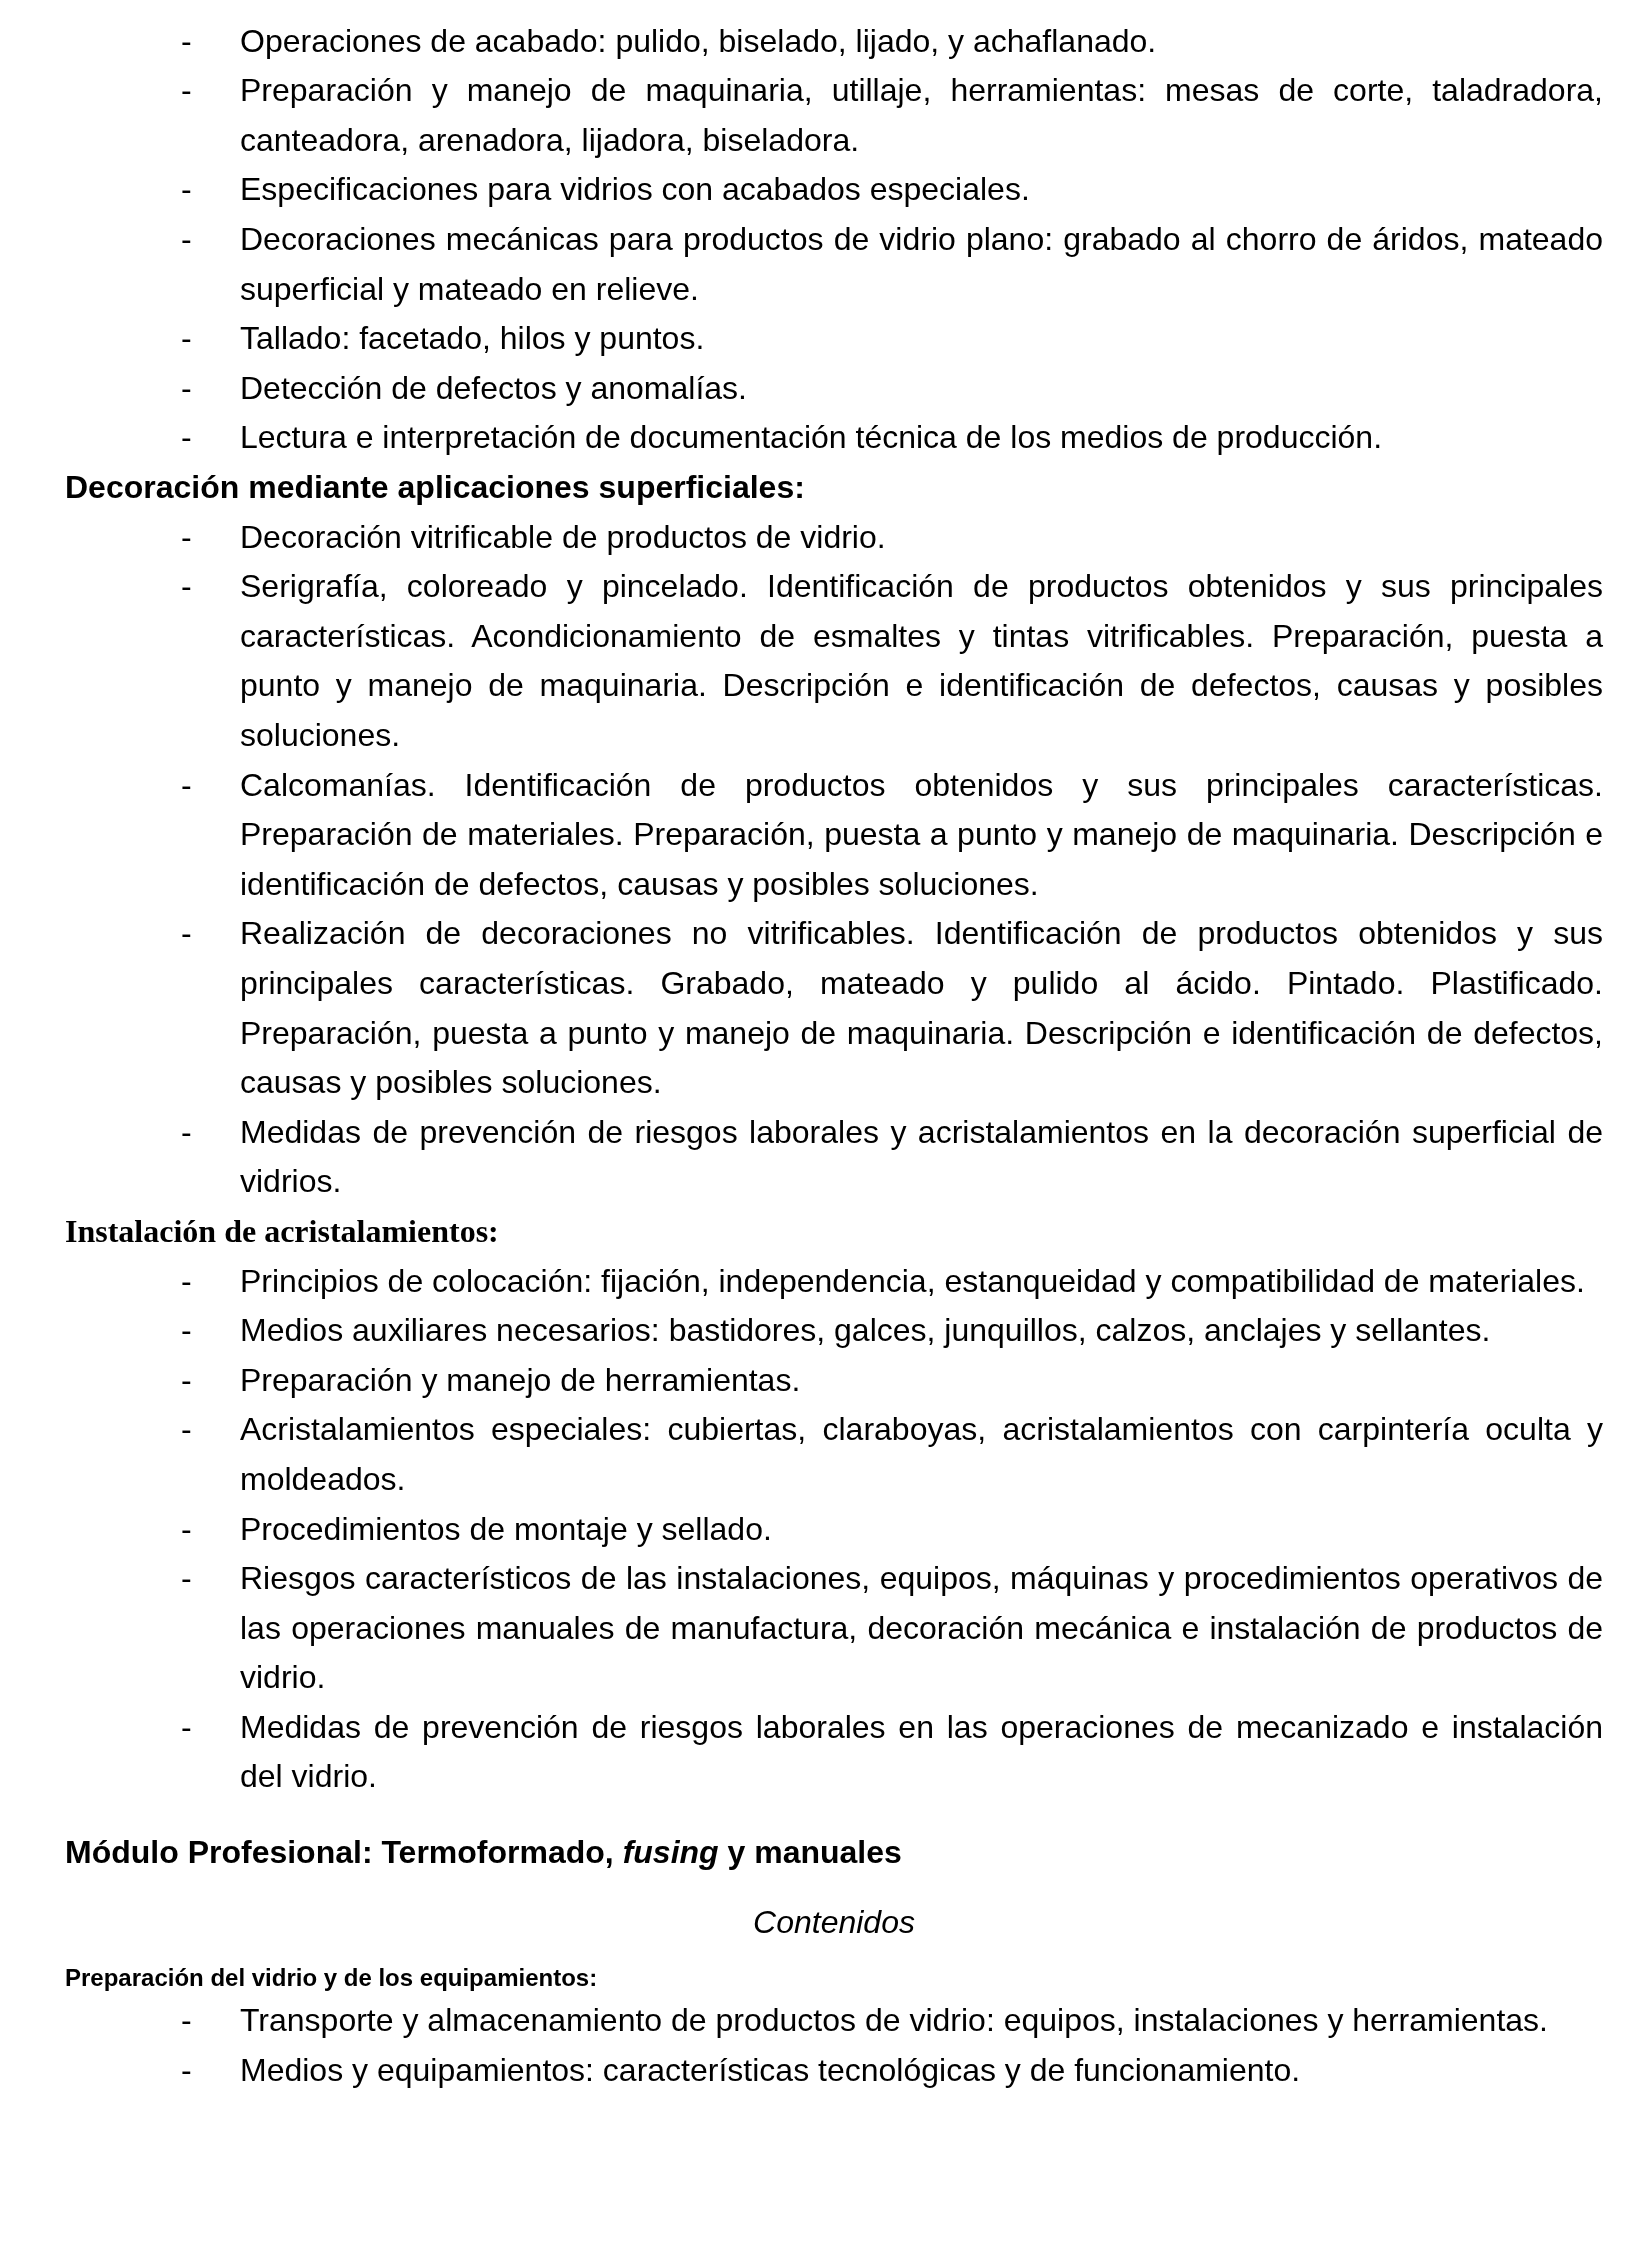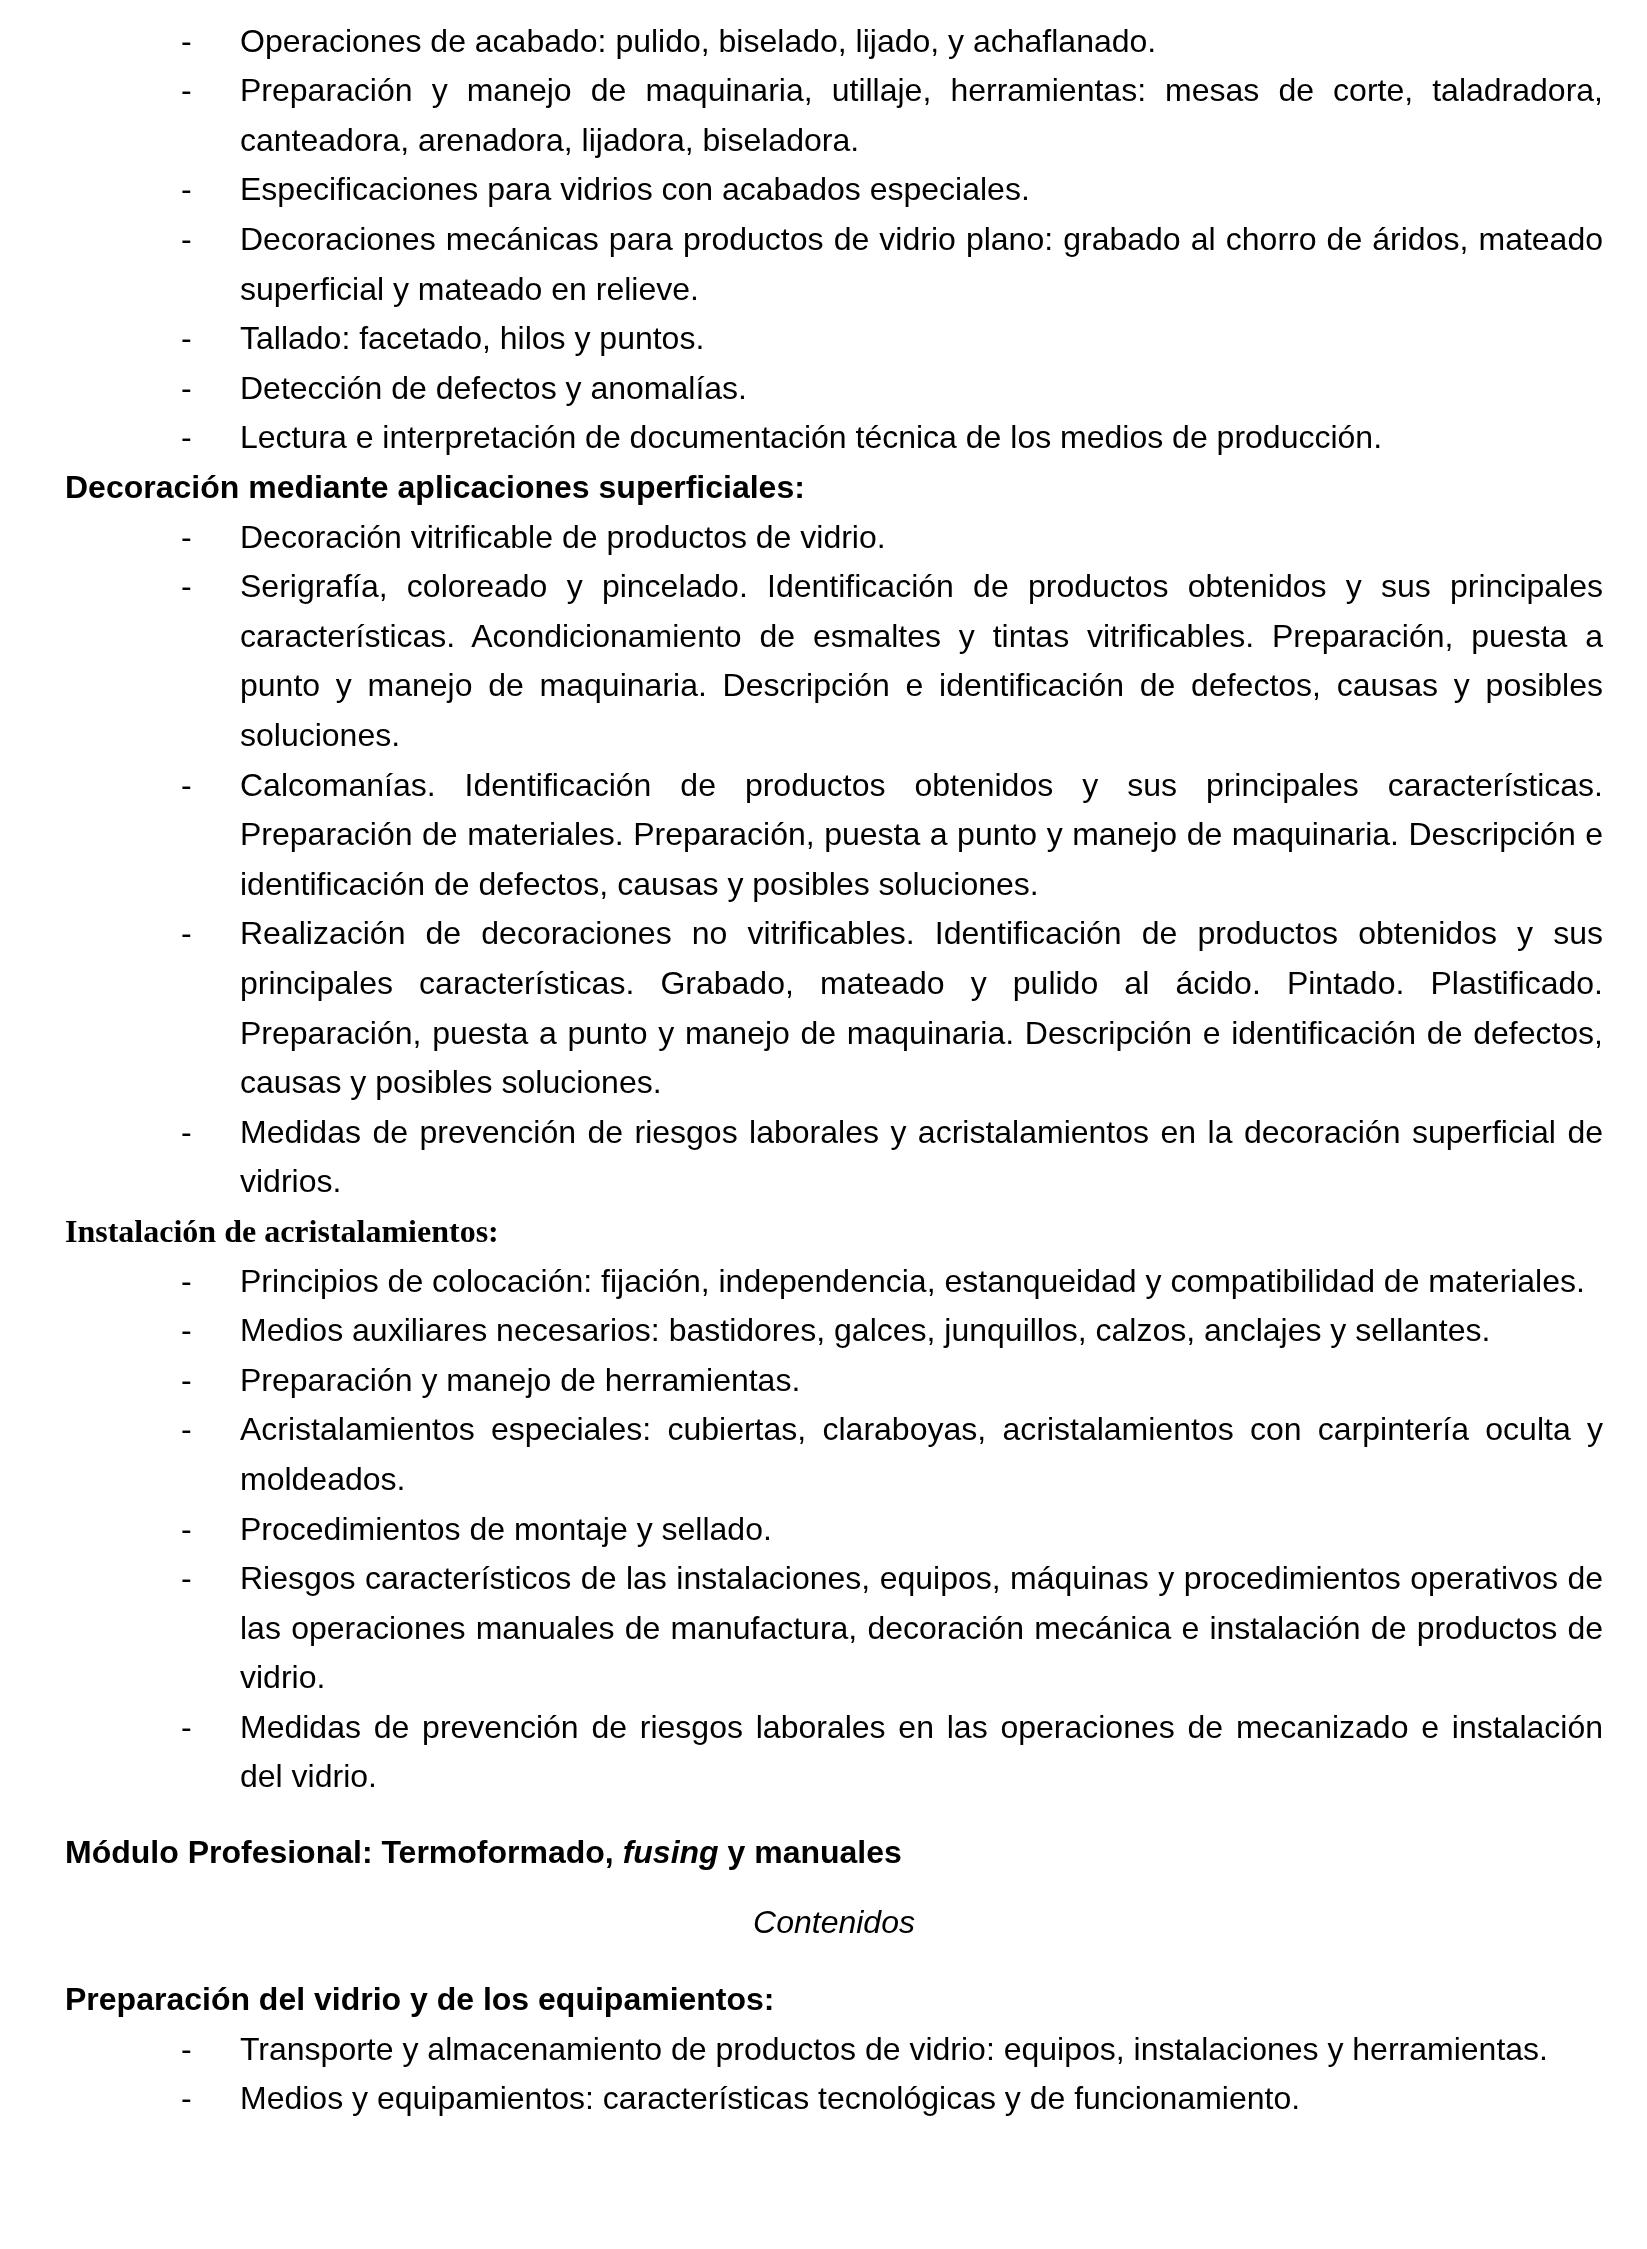--- a/index.html
+++ b/index.html
@@ -51,21 +51,21 @@
     font-weight: bold;
   }
   .module-line .italic {
     font-style: italic;
     text-align: center;
   }
   .contents-label {
     text-align: center;
     font-style: italic;
     margin-top: 20px;
-    margin-bottom: 28px;
+    margin-bottom: 12px;
   }
 </style>
 </head>
 <body>
 
 <div class="page">
 
   <ul class="list">
     <li class="list-item">
       <span class="marker">-</span>
@@ -154,21 +154,21 @@
   </ul>
 
   <div class="module-block">
     <div class="module-line">
       <span>Módulo Profesional: Termoformado, </span><span class="italic">fusing</span><span> y manuales</span>
     </div>
   </div>
 
   <div class="contents-label">Contenidos</div>
 
-  <h2 class="section-heading" style="font-size:32px;">Preparación del vidrio y de los equipamientos:</h2>
+  <h2 class="section-heading" style="font-size:24px;">Preparación del vidrio y de los equipamientos:</h2>
   <ul class="list">
     <li class="list-item">
       <span class="marker">-</span>
       <span class="item-text">Transporte y almacenamiento de productos de vidrio: equipos, instalaciones y herramientas.</span>
     </li>
     <li class="list-item">
       <span class="marker">-</span>
       <span class="item-text">Medios y equipamientos: características tecnológicas y de funcionamiento.</span>
     </li>
   </ul>

